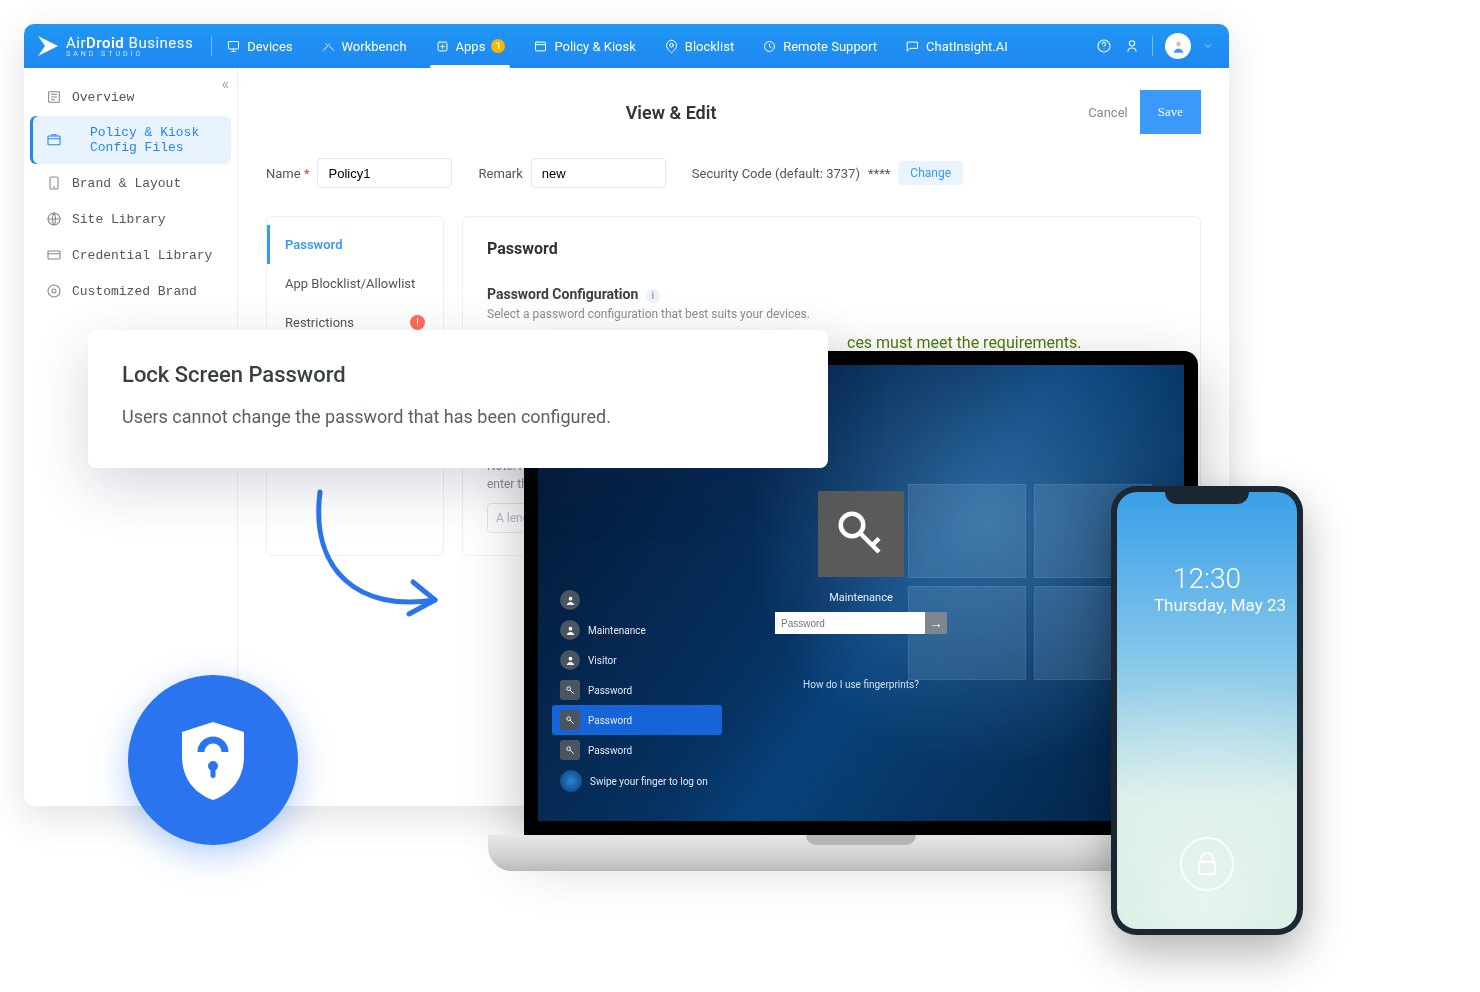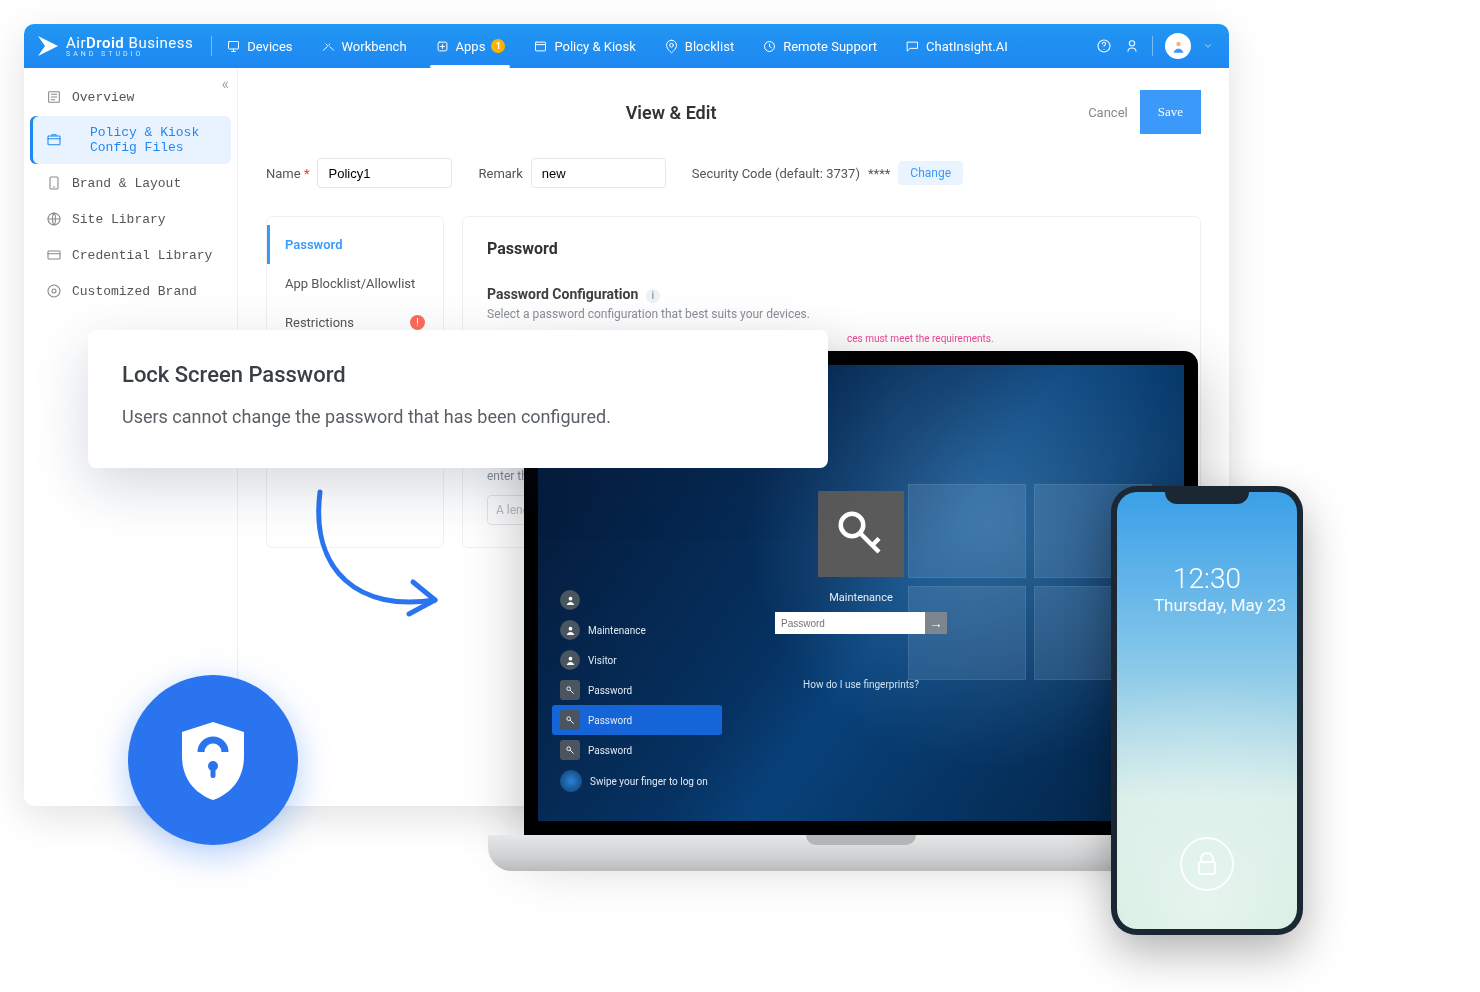--- a/index.html
+++ b/index.html
@@ -122,21 +122,21 @@
   .panel {
     flex:1; border:1px solid #f0f0f0; border-radius:6px; padding:22px 24px;
   }
   .panel h2 { font-size:16px; font-weight:700; color:#333; margin-bottom:28px;}
   .section-title { font-size:14px; font-weight:700; color:#404040; margin-bottom:4px;}
   .section-title .info-dot {
     display:inline-flex; width:14px; height:14px; border-radius:50%;
     background:#eef1f5; color:#9aa6b2; font-size:10px; align-items:center; justify-content:center; margin-left:4px;
   }
   .section-sub { font-size:12px; color:#8a9099; margin-bottom:12px;}
-  .req-line { font-size:10px; color:#ec4899; margin-left:360px; margin-bottom:70px;}
+  .req-line { font-size:16px; color:#4d7c0f; margin-left:360px; margin-bottom:70px;}
 
   .block-title { font-size:13px; font-weight:700; color:#404040;}
   .block-sub { font-size:12px; color:#8a9099; margin-top:4px;}
   .lenbox {
     margin-top:12px; border:1px solid #e4e7eb; border-radius:4px;
     height:30px; width:90px; font-size:12px; color:#b7bdc6;
     display:flex; align-items:center; padding:0 8px;
   }
 
   

